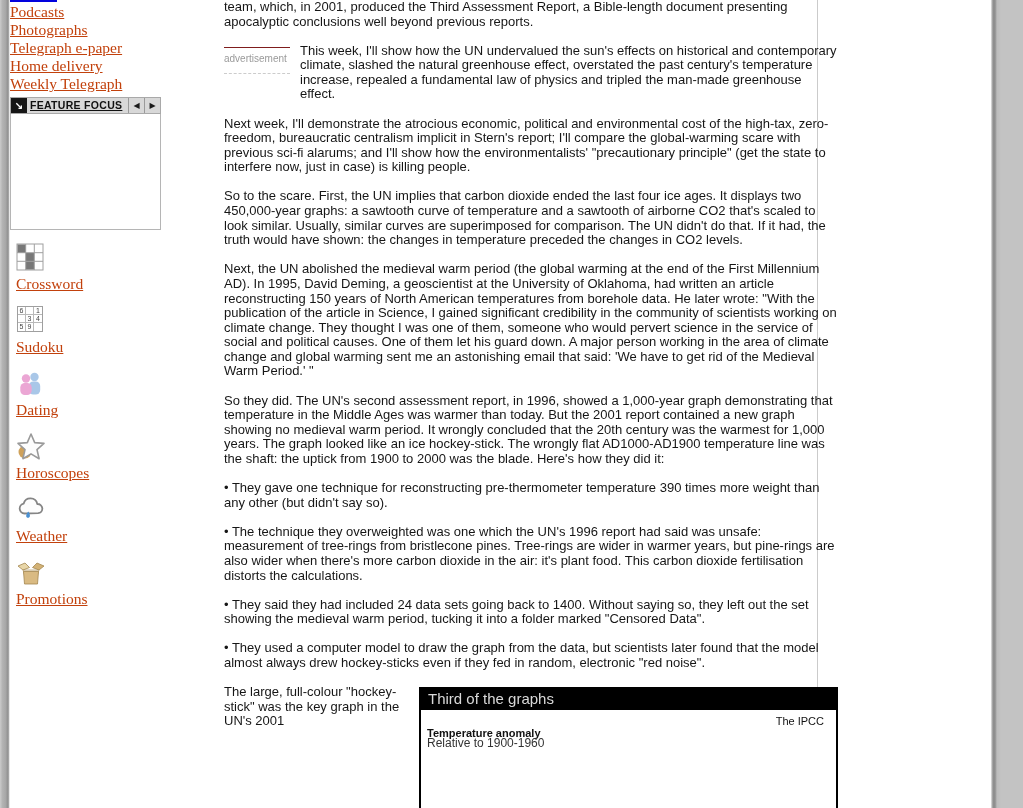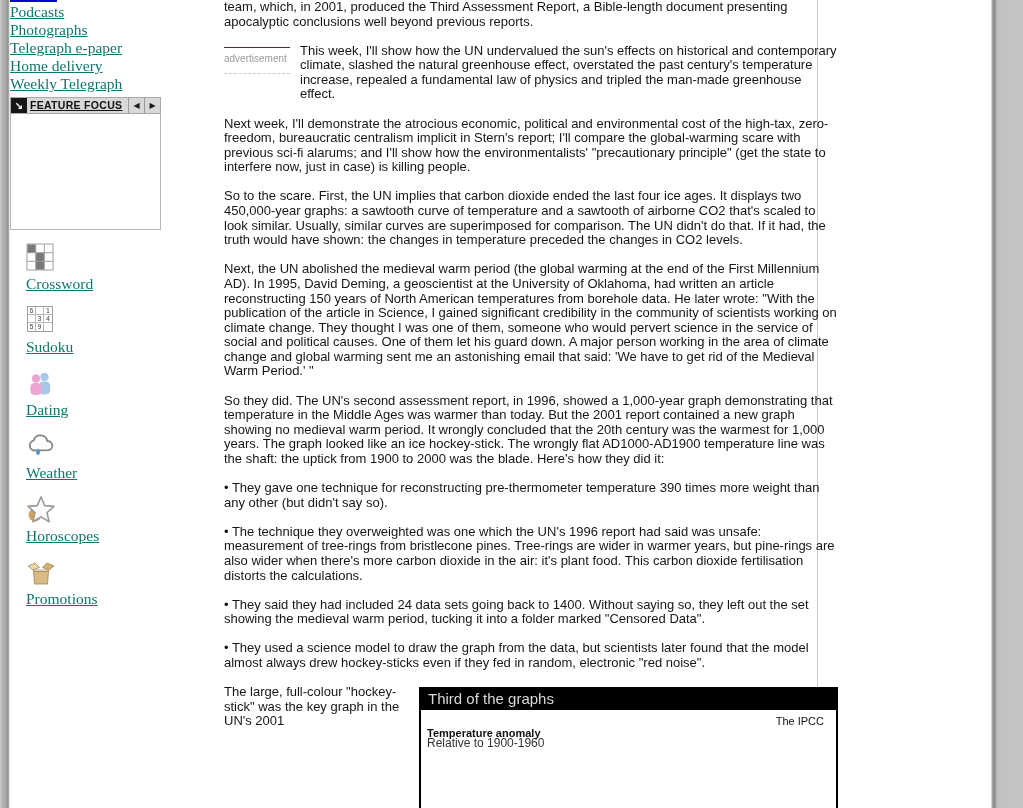--- a/index.html
+++ b/index.html
@@ -11,32 +11,32 @@
     background:linear-gradient(to right,#cbcbcb 0%,#b3b3b3 25%,#a8a8a8 55%,#8e8e8e 82%,#dadada 92%,#ffffff 100%);}
   .col-divider{position:absolute;left:817px;top:0;width:1px;height:808px;background:#cbcbcb;}
   .right-edge{position:absolute;left:991px;top:0;width:32px;height:808px;
     background:linear-gradient(to right,#e6e6e6 0px,#8f8f8f 2px,#8f8f8f 4px,#bdbdbd 6px,#c3c3c3 10px,#c3c3c3 100%);}
 
   
   .sidebar{position:absolute;left:10px;top:0;width:172px;}
   .cut-underline{position:absolute;top:0;left:0;width:47px;height:0;border-top:2px solid #0202dd;}
   .side-nav{padding-top:3px;}
   .side-nav a, .svc-link{display:block;font-family:"Liberation Serif",serif;font-size:15.5px;
-    line-height:18px;color:#0f766e;text-decoration:underline;cursor:pointer;}
+    line-height:18px;color:#c2410c;text-decoration:underline;cursor:pointer;}
   
   .ff{margin-top:4px;width:151px;}
   .ff-header{display:flex;align-items:stretch;height:17px;background:#d8d8d8;border:1px solid #a9a9a9;box-sizing:border-box;}
   .ff-corner{width:16px;background:#161616;color:#fff;font-size:10px;line-height:15px;text-align:center;font-weight:bold;}
   .ff-title{flex:1;font-size:10.5px;font-weight:bold;color:#111;text-decoration:underline;
     line-height:15px;padding-left:3px;letter-spacing:.3px;cursor:pointer;}
   .ff-arrow{width:15px;border-left:1px solid #9a9a9a;text-align:center;font-size:8px;line-height:15px;color:#1a1a1a;cursor:pointer;}
   .ff-box{height:116px;background:#fff;border:1px solid #b5b5b5;border-top:none;box-sizing:border-box;}
 
   
-  .service{margin:13px 0 0 16px;}
+  .service{margin:13px 0 0 6px;}
   .service:first-of-type{margin-top:17px;}
   .svc-icon{width:30px;height:30px;margin-bottom:2px;cursor:pointer;}
   .sudoku-grid{display:grid;grid-template-columns:repeat(3,8px);grid-template-rows:repeat(3,8px);
     border:1px solid #9f9f9f;width:24px;height:24px;background:#fff;margin:2px 0 0 1px;}
   .sudoku-grid span{border-right:1px solid #b9b9b9;border-bottom:1px solid #b9b9b9;
     font-size:7px;line-height:8px;text-align:center;color:#444;overflow:hidden;}
   .sudoku-grid span:nth-child(3n){border-right:none;}
   .sudoku-grid span:nth-child(n+7){border-bottom:none;}
 
   
@@ -120,36 +120,36 @@
           <rect x="12.8" y="12.5" width="11.4" height="13" rx="4.5" fill="#a9c7e8"></rect>
           <circle cx="10" cy="9.5" r="4.2" fill="#eba6d4"></circle>
           <rect x="4.3" y="14" width="11.4" height="12" rx="4.5" fill="#eba6d4"></rect>
         </svg>
       </div>
       <a class="svc-link">Dating</a>
     </div>
 
     <div class="service">
       <div class="svc-icon">
+        <svg width="30" height="30" viewBox="0 0 30 30">
+          <circle cx="9" cy="20" r="6.5" fill="#cfa159"></circle>
+          <polygon points="15,2 18.7,10.6 28,11.4 21,17.6 23.1,26.7 15,21.9 6.9,26.7 9,17.6 2,11.4 11.3,10.6" fill="#fdfdfd" stroke="#9a9a9a" stroke-width="1.6" stroke-linejoin="round"></polygon>
+        </svg>
+      </div>
+      <a class="svc-link">Horoscopes</a>
+    </div>
+
+    <div class="service">
+      <div class="svc-icon">
         <svg width="30" height="28" viewBox="0 0 30 28">
           <path d="M8.5 18.5 a5 5 0 0 1 -0.8 -9.9 a7 7 0 0 1 13.6 0.4 a4.6 4.6 0 0 1 0.8 9.2 z" fill="#fdfdfd" stroke="#858585" stroke-width="1.8" stroke-linejoin="round"></path>
           <path d="M12.3 16.5 C14.8 20 14.2 22.8 12 22.8 C9.8 22.8 9.3 20 12.3 16.5 Z" fill="#4a90d2"></path>
         </svg>
       </div>
       <a class="svc-link">Weather</a>
-    </div>
-
-    <div class="service">
-      <div class="svc-icon">
-        <svg width="30" height="30" viewBox="0 0 30 30">
-          <circle cx="9" cy="20" r="6.5" fill="#cfa159"></circle>
-          <polygon points="15,2 18.7,10.6 28,11.4 21,17.6 23.1,26.7 15,21.9 6.9,26.7 9,17.6 2,11.4 11.3,10.6" fill="#fdfdfd" stroke="#9a9a9a" stroke-width="1.6" stroke-linejoin="round"></polygon>
-        </svg>
-      </div>
-      <a class="svc-link">Horoscopes</a>
     </div>
 
     <div class="service">
       <div class="svc-icon">
         <svg width="30" height="30" viewBox="0 0 30 30">
           <polygon points="7,12 2,8 9,5 13.5,9.5" fill="#e8d6a8" stroke="#a3874f" stroke-width="0.8"></polygon>
           <polygon points="23,12 28,8 21,5 16.5,9.5" fill="#d3b276" stroke="#a3874f" stroke-width="0.8"></polygon>
           <polygon points="7,12 23,12 21.5,17 8.5,17" fill="#efe9da" stroke="#a3874f" stroke-width="0.6"></polygon>
           <polygon points="7.5,13.5 22.5,13.5 21.5,26 8.5,26" fill="#d9ba82" stroke="#a3874f" stroke-width="0.8"></polygon>
         </svg>
@@ -169,21 +169,21 @@
     </div>
 
     <p>Next week, I'll demonstrate the atrocious economic, political and environmental cost of the high-tax, zero-freedom, bureaucratic centralism implicit in Stern's report; I'll compare the global-warming scare with previous sci-fi alarums; and I'll show how the environmentalists' "precautionary principle" (get the state to interfere now, just in case) is killing people.</p>
     <p>So to the scare. First, the UN implies that carbon dioxide ended the last four ice ages. It displays two 450,000-year graphs: a sawtooth curve of temperature and a sawtooth of airborne CO2 that's scaled to look similar. Usually, similar curves are superimposed for comparison. The UN didn't do that. If it had, the truth would have shown: the changes in temperature preceded the changes in CO2 levels.</p>
     <p>Next, the UN abolished the medieval warm period (the global warming at the end of the First Millennium AD). In 1995, David Deming, a geoscientist at the University of Oklahoma, had written an article reconstructing 150 years of North American temperatures from borehole data. He later wrote: "With the publication of the article in Science, I gained significant credibility in the community of scientists working on climate change. They thought I was one of them, someone who would pervert science in the service of social and political causes. One of them let his guard down. A major person working in the area of climate change and global warming sent me an astonishing email that said: 'We have to get rid of the Medieval Warm Period.' "</p>
     <p>So they did. The UN's second assessment report, in 1996, showed a 1,000-year graph demonstrating that temperature in the Middle Ages was warmer than today. But the 2001 report contained a new graph showing no medieval warm period. It wrongly concluded that the 20th century was the warmest for 1,000 years. The graph looked like an ice hockey-stick. The wrongly flat AD1000-AD1900 temperature line was the shaft: the uptick from 1900 to 2000 was the blade. Here's how they did it:</p>
 
     <p>• They gave one technique for reconstructing pre-thermometer temperature 390 times more weight than any other (but didn't say so).</p>
     <p>• The technique they overweighted was one which the UN's 1996 report had said was unsafe: measurement of tree-rings from bristlecone pines. Tree-rings are wider in warmer years, but pine-rings are also wider when there's more carbon dioxide in the air: it's plant food. This carbon dioxide fertilisation distorts the calculations.</p>
     <p>• They said they had included 24 data sets going back to 1400. Without saying so, they left out the set showing the medieval warm period, tucking it into a folder marked "Censored Data".</p>
-    <p>• They used a science model to draw the graph from the data, but scientists later found that the model almost always drew hockey-sticks even if they fed in random, electronic "red noise".</p>
+    <p>• They used a computer model to draw the graph from the data, but scientists later found that the model almost always drew hockey-sticks even if they fed in random, electronic "red noise".</p>
 
     <div class="last">
       <p class="narrow">The large, full-colour "hockey-stick" was the key graph in the UN's 2001</p>
       <figure class="graph">
         <div class="g-title">Third of the graphs</div>
         <div class="g-body">
           <div class="g-ylabel">Temperature anomaly</div>
           <div class="g-ysub">Relative to 1900-1960</div>
           <div class="g-ipcc">The IPCC</div>
         </div>

